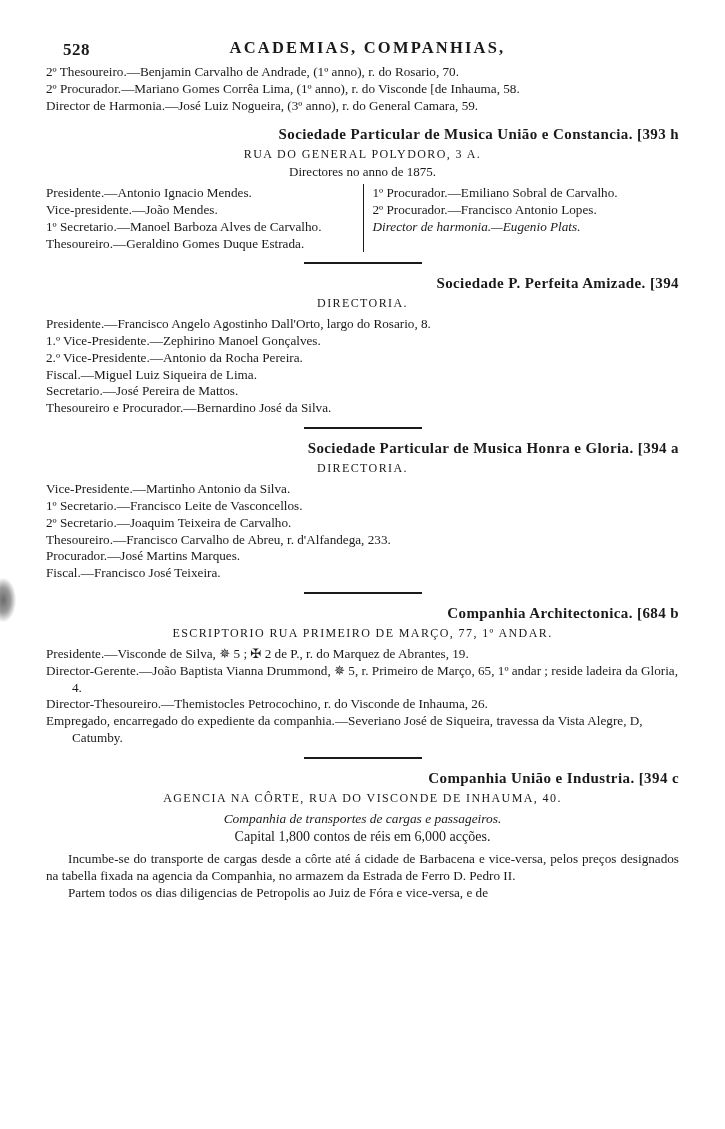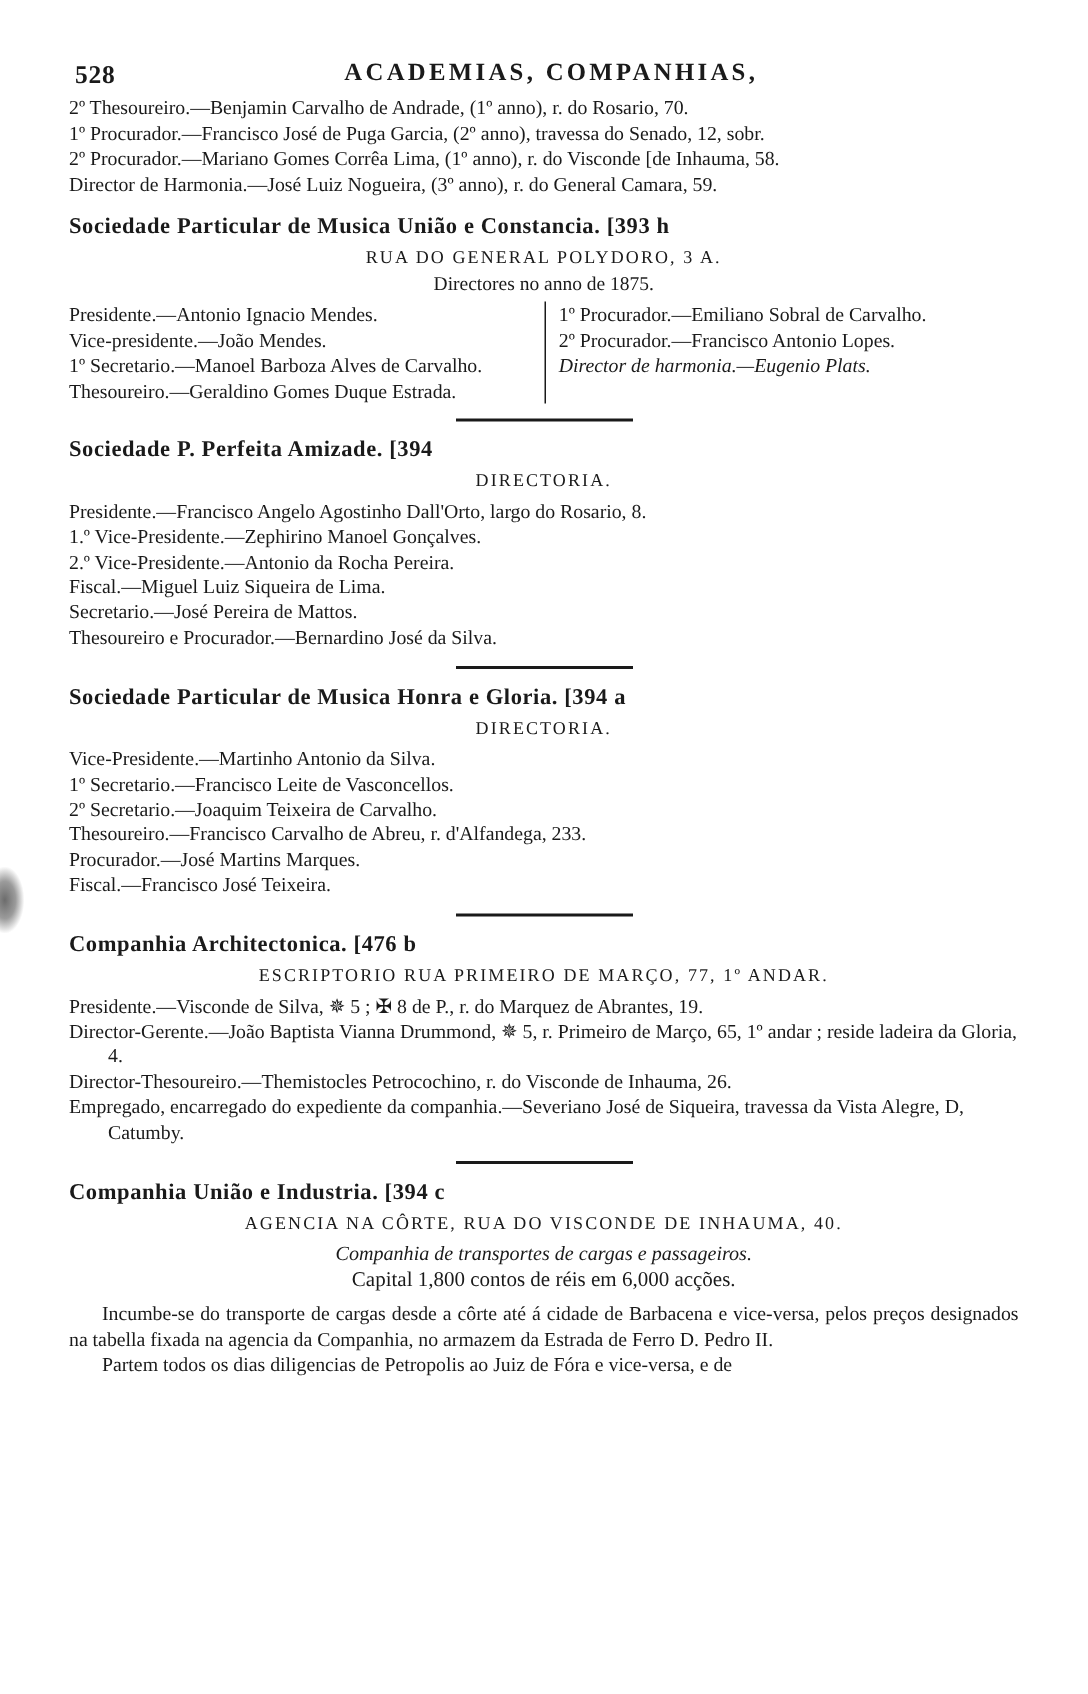--- a/index.html
+++ b/index.html
@@ -31,21 +31,21 @@
     height: 44px;
     background: radial-gradient(ellipse at 20% 50%, #3b3b3b 0%, #7a7a7a 40%, rgba(255,255,255,0) 72%);
     opacity: .75;
   }
   .header-row {
     position: relative;
     height: 26px;
   }
   .folio {
     position: absolute;
-    left: 4px;
+    left: 17px;
     top: 2px;
     font-size: 17px;
     font-weight: bold;
     letter-spacing: .5px;
   }
   .running-head {
     text-align: center;
     font-size: 16.5px;
     font-weight: bold;
     letter-spacing: 2.2px;
@@ -54,21 +54,21 @@
   .lines {
     font-size: 13.2px;
     line-height: 1.28;
   }
   .lines .ln {
     white-space: nowrap;
     overflow: hidden;
   }
   i, .it { font-style: italic; }
   .sect-title {
-    text-align: left;
+    text-align: right;
     font-weight: bold;
     font-size: 15px;
     letter-spacing: .4px;
     margin: 11px 0 4px 0;
   }
   .sect-sub {
     text-align: center;
     font-size: 12px;
     letter-spacing: 1.4px;
     margin: 2px 0 2px 0;
@@ -131,21 +131,20 @@
 
   <div class="edge-blob"></div>
 
   <div class="header-row">
     <div class="folio">528</div>
     <div class="running-head">ACADEMIAS, COMPANHIAS,</div>
   </div>
 
   <div class="lines">
     <div class="ln hang">2º Thesoureiro.—Benjamin Carvalho de Andrade, (1º anno), r. do Rosario, 70.</div>
-    <div class="ln hang">1º Procurador.—Francisco José de Puga Garcia, (2º anno), travessa do Senado, 12, sobr.</div>
     <div class="ln hang">2º Procurador.—Mariano Gomes Corrêa Lima, (1º anno), r. do Visconde [de Inhauma, 58.</div>
     <div class="ln hang">Director de Harmonia.—José Luiz Nogueira, (3º anno), r. do General Camara, 59.</div>
   </div>
 
   <div>
     <div class="sect-title">
       <span>Sociedade Particular de Musica União e Constancia.</span>
       <span>[393 h</span>
     </div>
     <div class="sect-sub">RUA DO GENERAL POLYDORO, 3 A.</div>
@@ -201,25 +200,25 @@
       <div class="ln hang">Procurador.—José Martins Marques.</div>
       <div class="ln hang">Fiscal.—Francisco José Teixeira.</div>
     </div>
   </div>
 
   <div class="rule"></div>
 
   <div>
     <div class="sect-title">
       <span>Companhia Architectonica.</span>
-      <span>[476 b</span>
+      <span>[684 b</span>
     </div>
     <div class="sect-sub">ESCRIPTORIO RUA PRIMEIRO DE MARÇO, 77, 1º ANDAR.</div>
     <div class="lines body-block">
-      <div class="hang">Presidente.—Visconde de Silva, ✵ 5 ;  ✠ 8 de P., r. do Marquez de Abrantes, 19.</div>
+      <div class="hang">Presidente.—Visconde de Silva, ✵ 5 ;  ✠ 2 de P., r. do Marquez de Abrantes, 19.</div>
       <div class="hang">Director-Gerente.—João Baptista Vianna Drummond, ✵ 5, r. Primeiro de Março, 65, 1º andar ; reside ladeira da Gloria, 4.</div>
       <div class="hang">Director-Thesoureiro.—Themistocles Petrocochino, r. do Visconde de Inhauma, 26.</div>
       <div class="hang">Empregado, encarregado do expediente da companhia.—Severiano José de Siqueira, travessa da Vista Alegre, D, Catumby.</div>
     </div>
   </div>
 
   <div class="rule"></div>
 
   <div>
     <div class="sect-title">

